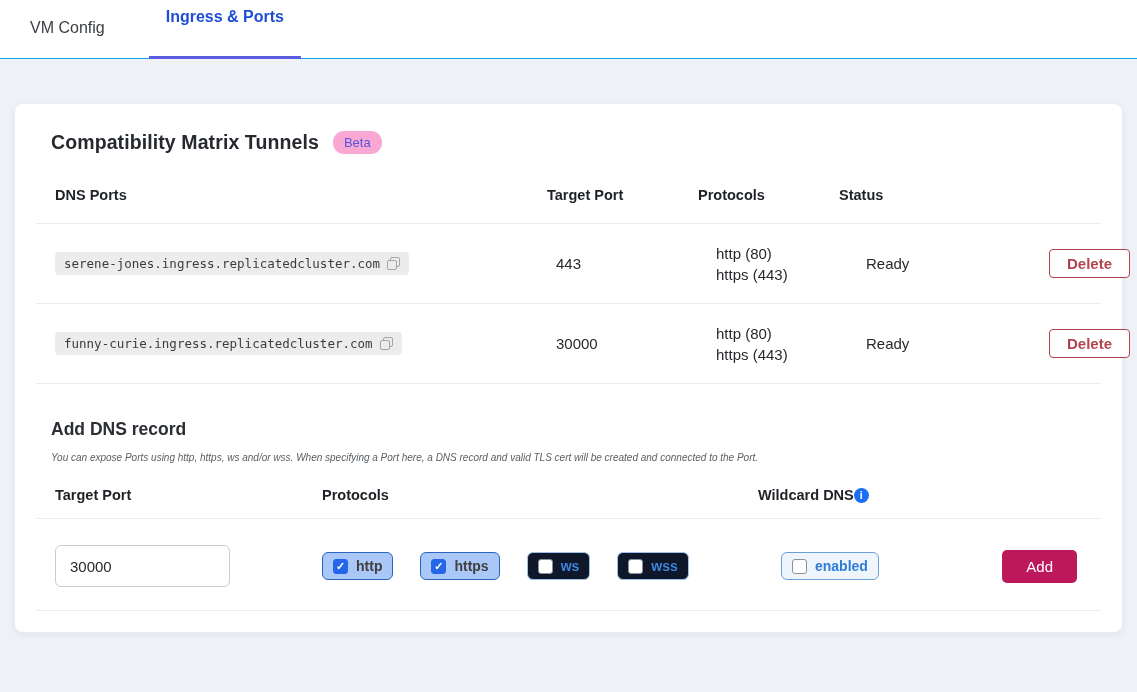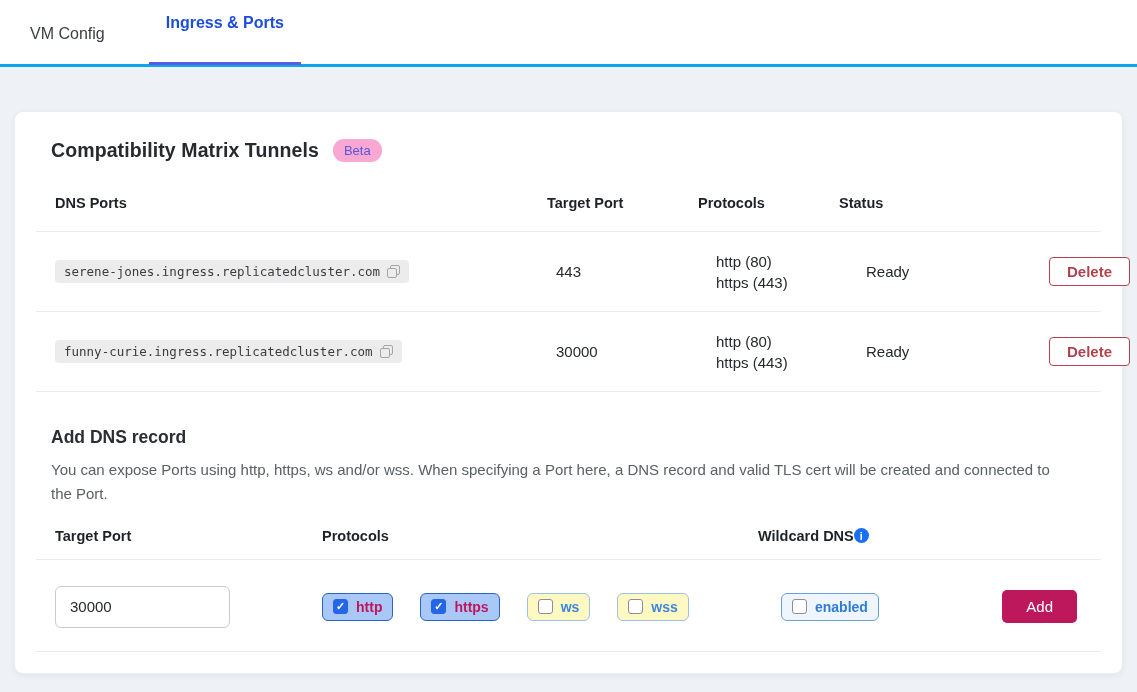--- a/index.html
+++ b/index.html
@@ -9,22 +9,22 @@
     background:#eef2f6;
     color:#24282c;
     overflow:hidden;
   }
   
   .tabbar {
     background:#fff;
     display:flex;
     align-items:flex-end;
     padding-left:30px;
-    border-bottom:3px solid #0ea5e9;
-    height:67px;
+    border-bottom:1px solid #0ea5e9;
+    height:59px;
   }
   .tab {
     font-size:16px;
     color:#3c4044;
     padding:24px 0 21px;
     margin-right:44px;
     cursor:pointer;
   }
   .tab.active {
     color:#1d4ed8;
@@ -130,24 +130,25 @@
   }
   
   .add-title {
     font-size:17.5px;
     font-weight:700;
     color:#2b2e32;
     margin:35px 0 0 15px;
   }
   .add-desc {
     margin:10px 0 4px 15px;
-    font-size:15px;
+    font-size:10px;
     color:#5b6065;
     line-height:1.62;
     max-width:1010px;
+    font-style:italic;
   }
   .f-grid {
     display:grid;
     grid-template-columns:286px 436px 240px 1fr;
     align-items:center;
   }
   .f-grid > :first-child { padding-left:19px; }
   .f-head {
     margin-top:21px;
     padding-bottom:15px;
@@ -194,24 +195,24 @@
   .pill .cb {
     width:15px; height:15px;
     background:#fff;
     border:1.5px solid #8b9097;
     border-radius:3px;
     display:inline-flex;
     align-items:center;
     justify-content:center;
     flex:none;
   }
-  .pill.checked { background:#a9c8f7; border:1px solid #2a66bd; color:#be185d; }
+  .pill.checked { background:#a9c8f7; border:1px solid #2a66bd; color:#404040; }
   .pill.checked .cb { background:#2566e8; border-color:#2566e8; }
   .pill.checked .cb::after { content:"✓"; color:#fff; font-size:11px; font-weight:700; }
-  .pill.unchecked { background:#fef9c3; border:1px solid #9dbfe8; color:#3d85dd; }
+  .pill.unchecked { background:#0f172a; border:1px solid #9dbfe8; color:#3d85dd; }
   .pill.enabled-pill { background:#eff5fd; border:1px solid #6b9fd8; color:#2e7cd6;margin-left:23px; }
   .add-btn {
     justify-self:end;
     margin-right:24px;
     background:#be185d;
     border:none;
     color:#fff;
     font-weight:400;
     font-size:15px;
     padding:8px 24px;

